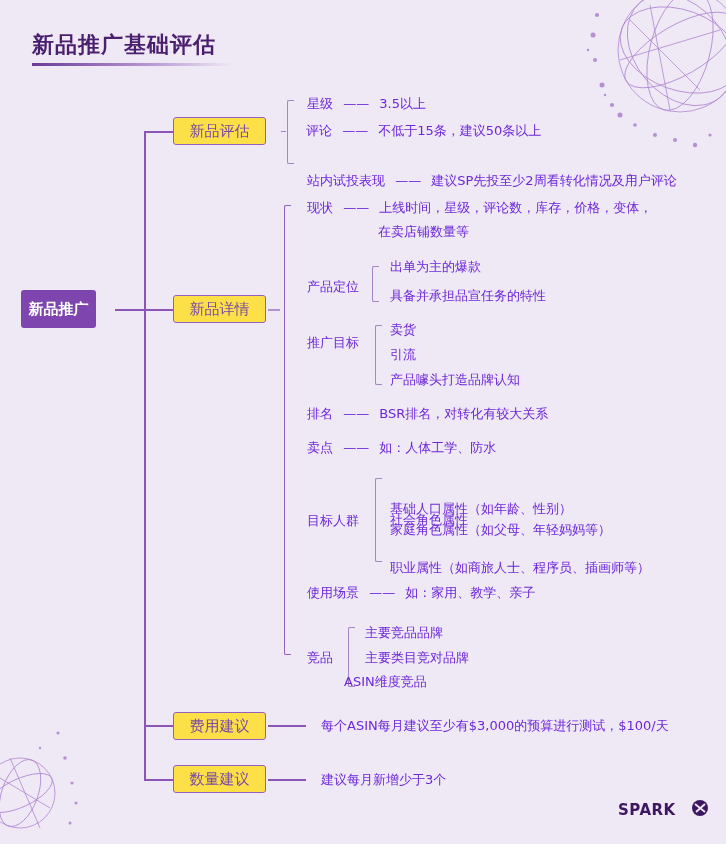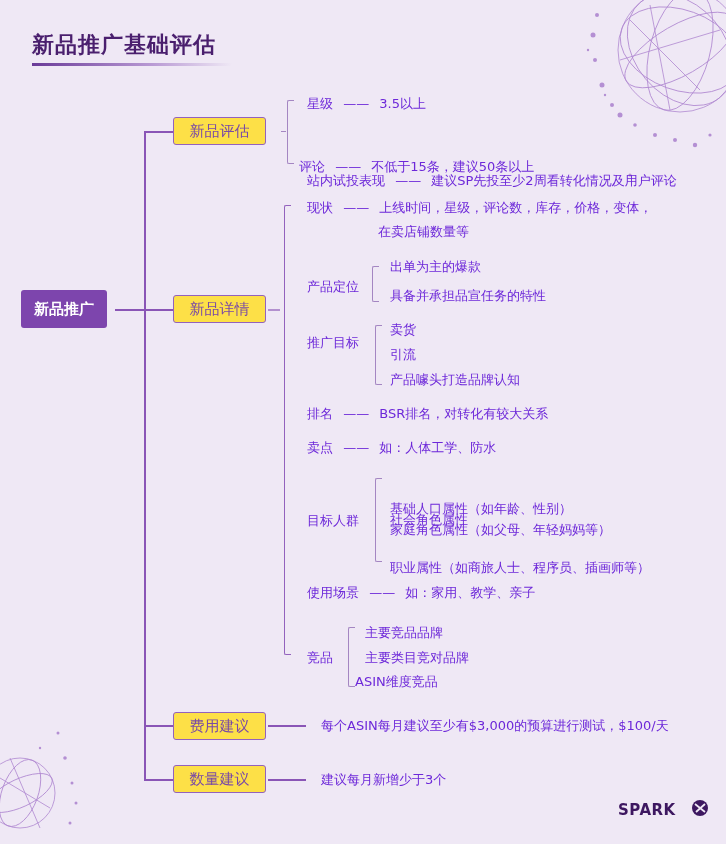--- a/index.html
+++ b/index.html
@@ -11,21 +11,21 @@
   }
   .abs { position:absolute; }
   .title {
     left:32px; top:30px; font-size:22px; font-weight:bold; color:#4a1f6e; letter-spacing:1px;
   }
   .title-underline {
     left:32px; top:63px; width:200px; height:3px;
     background:linear-gradient(to right,#6a3a98,#b99ad4 60%,rgba(239,232,245,0));
   }
   .root {
-    left:21px; top:290px; width:86px; height:38px; background:#7d45ad; color:#fff;
+    left:21px; top:290px; width:75px; height:38px; background:#7d45ad; color:#fff;
     border-radius:3px; font-size:15px; font-weight:bold; display:flex; align-items:center; justify-content:center;
   }
   .node {
     width:93px; height:28px; border:1.5px solid #9362bd; border-radius:3px; background:#fde047;
     color:#7a4aa6; font-size:15px; display:flex; align-items:center; justify-content:center; box-sizing:border-box;
   }
   .line-h { height:1.5px; background:#8a55b6; }
   .line-v { width:1.5px; background:#8a55b6; }
   .txt { font-size:13px; color:#6d28d9; white-space:nowrap; }
   .bracket {
@@ -95,21 +95,21 @@
 <div class="abs line-h" style="left:144px;top:779px;width:29px;"></div>
 
 <div class="abs node" style="left:173px;top:117px;">新品评估</div>
 <div class="abs bracket" style="left:287px;top:100px;height:62px;"></div>
 <div class="abs bracket-tick" style="left:281px;top:131px;"></div>
 <div class="abs txt" style="left:307px;top:95px;">
   <span>星级</span>
   <span style="margin:0 6px;">——</span>
   <span>3.5以上</span>
 </div>
-<div class="abs txt" style="left:299px;top:122px;margin-top:36px;">
+<div class="abs txt" style="left:306px;top:122px;">
   <span>评论</span>
   <span style="margin:0 6px;">——</span>
   <span>不低于15条，建议50条以上</span>
 </div>
 <div class="abs txt" style="left:307px;top:148px;margin-top:24px;">
   <span>站内试投表现</span>
   <span style="margin:0 6px;">——</span>
   <span>建议SP先投至少2周看转化情况及用户评论</span>
 </div>
 
@@ -157,21 +157,21 @@
 <div class="abs txt" style="left:307px;top:584px;">
   <span>使用场景</span>
   <span style="margin:0 6px;">——</span>
   <span>如：家用、教学、亲子</span>
 </div>
 
 <div class="abs txt" style="left:307px;top:649px;">竞品</div>
 <div class="abs bracket" style="left:348px;top:627px;height:58px;"></div>
 <div class="abs txt" style="left:365px;top:624px;">主要竞品品牌</div>
 <div class="abs txt" style="left:365px;top:649px;">主要类目竞对品牌</div>
-<div class="abs txt" style="left:355px;top:673px;">ASIN维度竞品</div>
+<div class="abs txt" style="left:344px;top:673px;">ASIN维度竞品</div>
 
 <div class="abs node" style="left:173px;top:712px;">费用建议</div>
 <div class="abs line-h" style="left:268px;top:725px;width:38px;"></div>
 <div class="abs txt" style="left:321px;top:717px;">每个ASIN每月建议至少有$3,000的预算进行测试，$100/天</div>
 
 <div class="abs node" style="left:173px;top:765px;">数量建议</div>
 <div class="abs line-h" style="left:268px;top:779px;width:38px;"></div>
 <div class="abs txt" style="left:321px;top:771px;">建议每月新增少于3个</div>
 
 <div class="abs" style="left:618px;top:801px;display:flex;align-items:center;gap:14px;">

